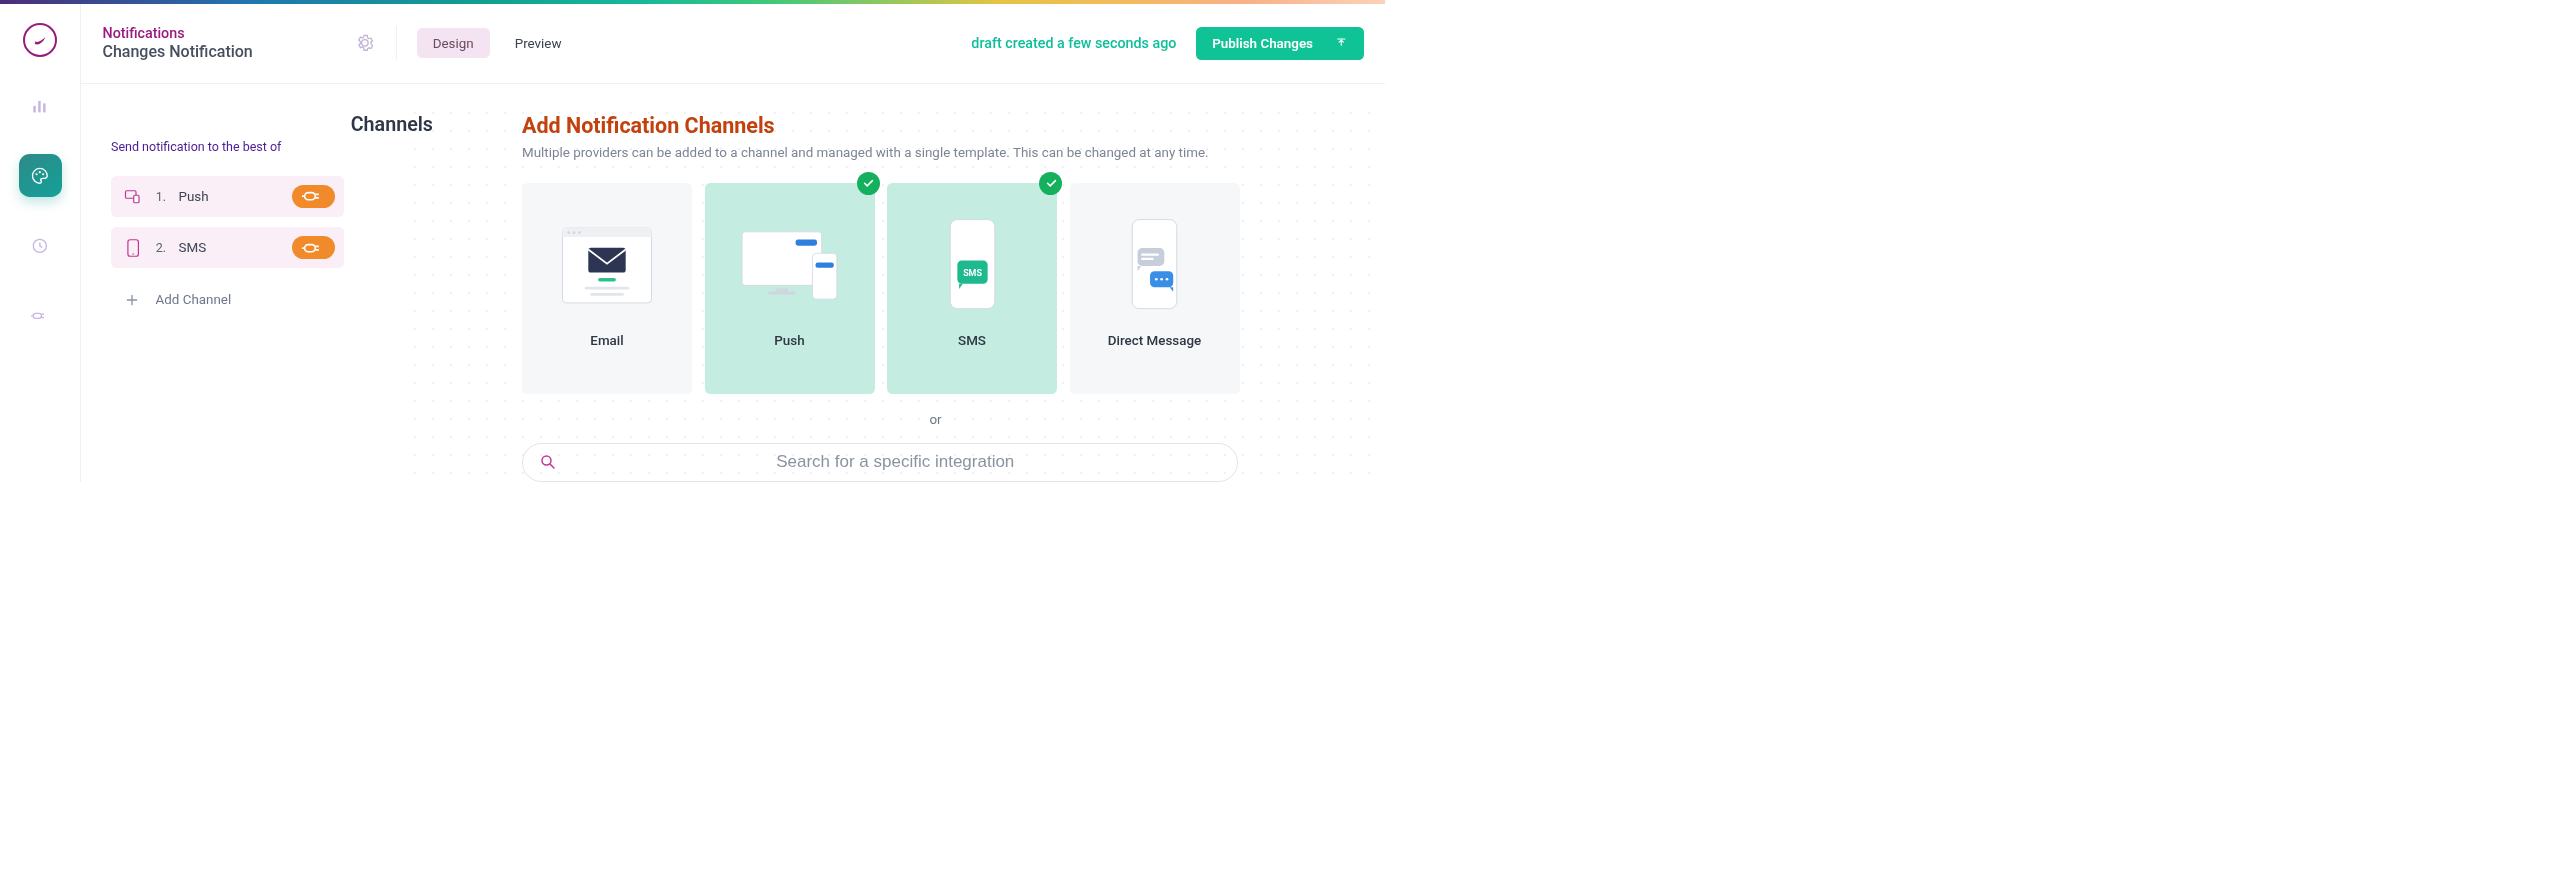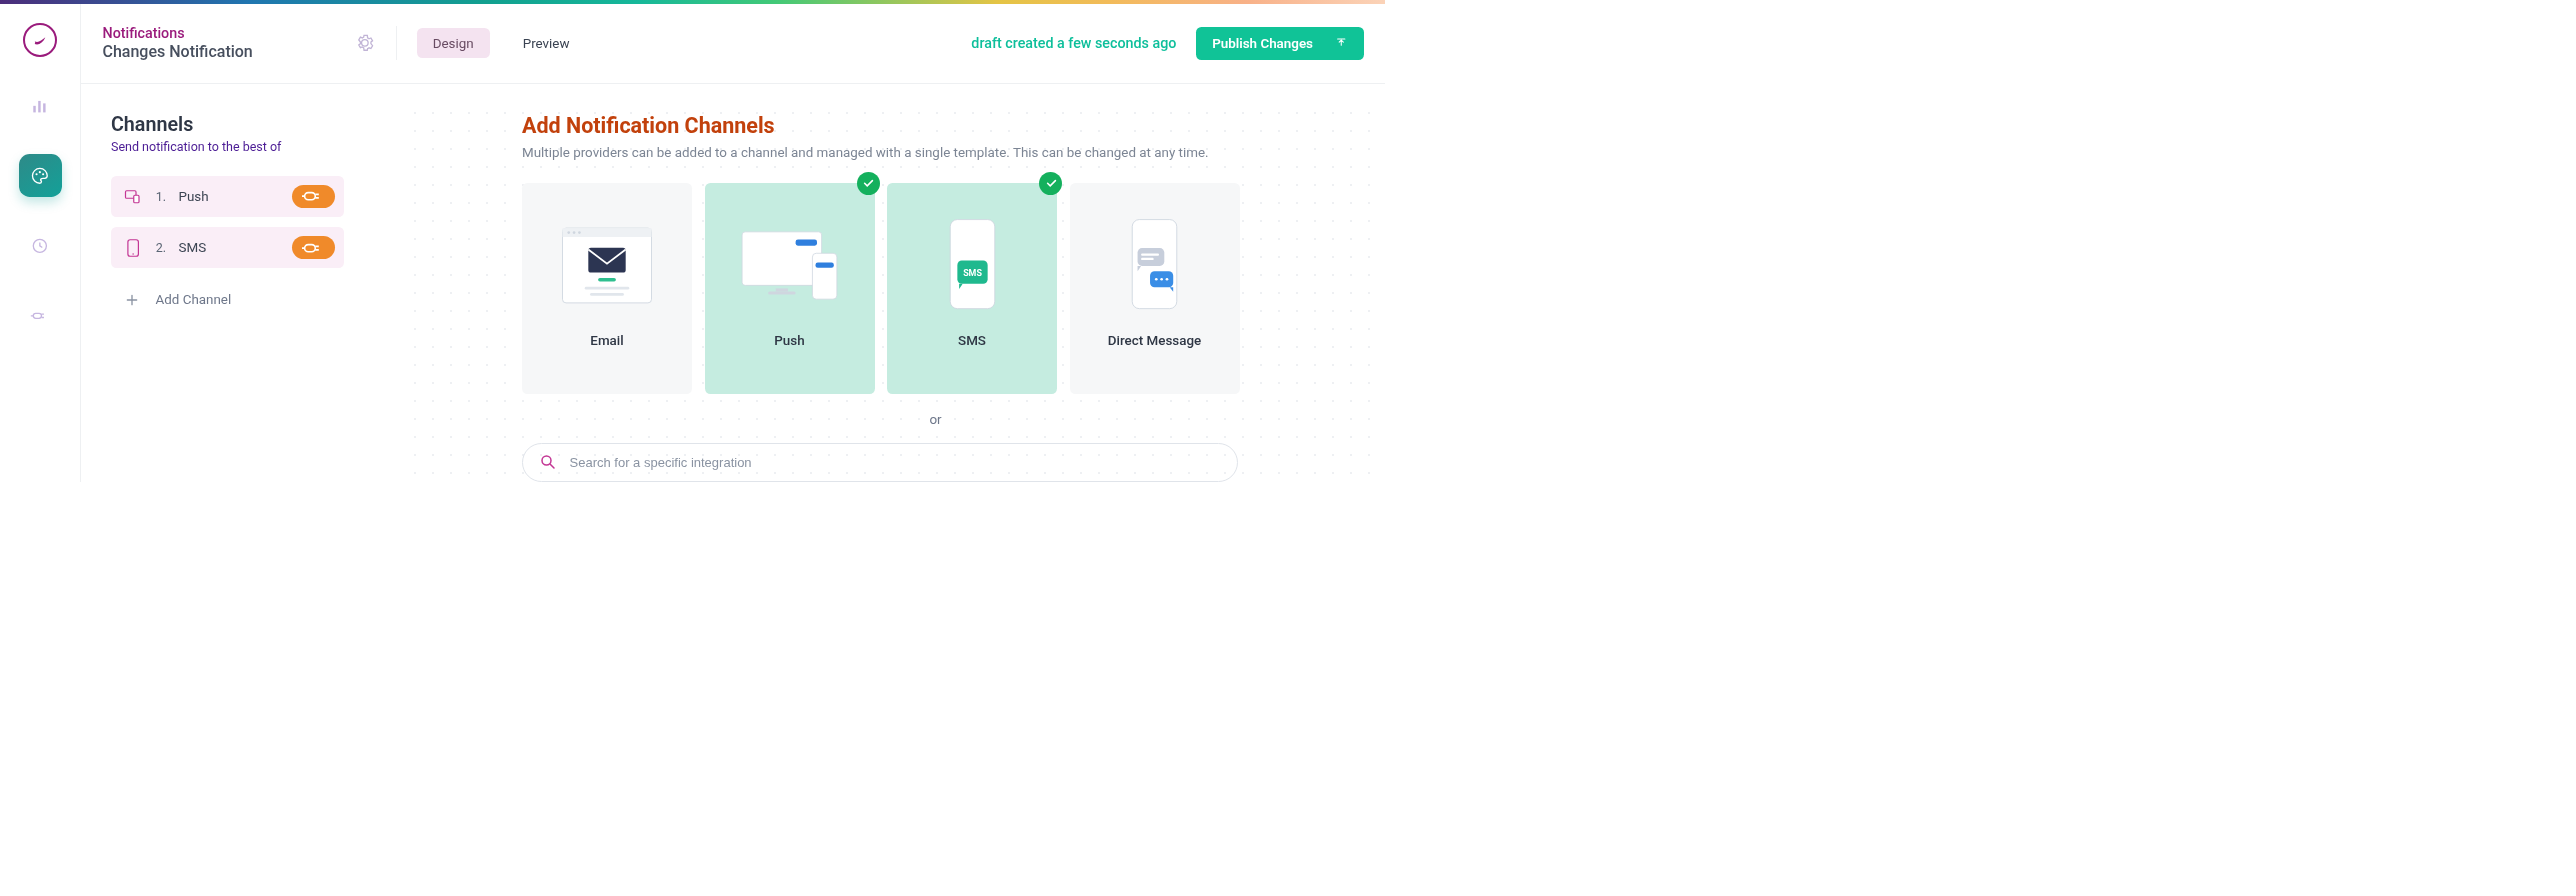--- a/index.html
+++ b/index.html
@@ -59,21 +59,21 @@
     align-items: center;
     padding: 0 21.5px;
     gap: 19.7px;
   }
   .title-block { flex-shrink: 0; }
   .title-small { color: #9a1b7c; font-size: 14.3px; font-weight: 500; }
   .title-big  { color: #474f5e; font-size: 16px; font-weight: 500; margin-top: 0.9px; }
   .gear-btn { width: 23px; height: 23px; display:flex; align-items:center; justify-content:center; cursor:pointer; margin-left: 81px;}
   .divider-v { width:0.9px; height:34px; background:#eef0f2; }
   .seg {
-    display: flex; gap: 17px; align-items: center;
+    display: flex; gap: 9px; align-items: center;
   }
   .seg-btn {
     padding: 7.2px 16px; border-radius: 5.4px;
     font-size: 13.4px; color:#3a4352; cursor:pointer;
   }
   .seg-btn.active { background: #f4e3f0; color:#684b62; }
   .header-spacer { flex:1; }
   .draft-label { color:#0dbf9b; font-size:14.3px; font-weight:500; }
   .publish-btn {
     background:#10c397; color:#fff;
@@ -83,21 +83,21 @@
     display:flex; align-items:center; gap:22px;
     cursor:pointer;
   }
   .publish-btn svg { width:12.5px; height:12.5px; }
 
   
   .content {
     flex:1; display:flex; padding: 29px 0 0 30px;
   }
   .left-panel { width: 322px; }
-  .panel-title { font-size: 19.7px; font-weight: 600; color:#2f3746; }
+  .panel-title { font-size: 19.7px; font-weight: 600; color:#2f3746;text-align:right; }
   .panel-sub   { font-size: 12.5px; color:#4c1d95; margin-top: 3.6px; }
   .channel-list { margin-top: 21.5px; display:flex; flex-direction:column; gap:10.7px; }
   .channel-row {
     background:#faeef7;
     border-radius: 5.4px;
     height: 41px;
     width: 233px;
     display:flex; align-items:center;
     padding: 0 9px 0 12.5px;
     gap: 12.5px;
@@ -150,22 +150,23 @@
     display:flex; align-items:center;
     width: 716px; max-width: 100%;
     height: 39px;
     border:0.9px solid #e0e4ea;
     border-radius: 19.7px;
     padding: 0 16px;
     gap:12.5px;
   }
   .search-row input {
     border:none; outline:none; flex:1;
-    font-size:13px; color:#ec4899;
+    font-size:17px; color:#ec4899;
     background:transparent;
+    text-align:center;
   }
   .search-row input::placeholder { color:#8a93a2; }
 
   
   .right-area::before {
     content:"";
     position:absolute; inset: -9px 0 0 -27px;
     background-image: radial-gradient(#eef0f3 0.9px, transparent 0.9px);
     background-size: 18px 18px;
     z-index:-1;

